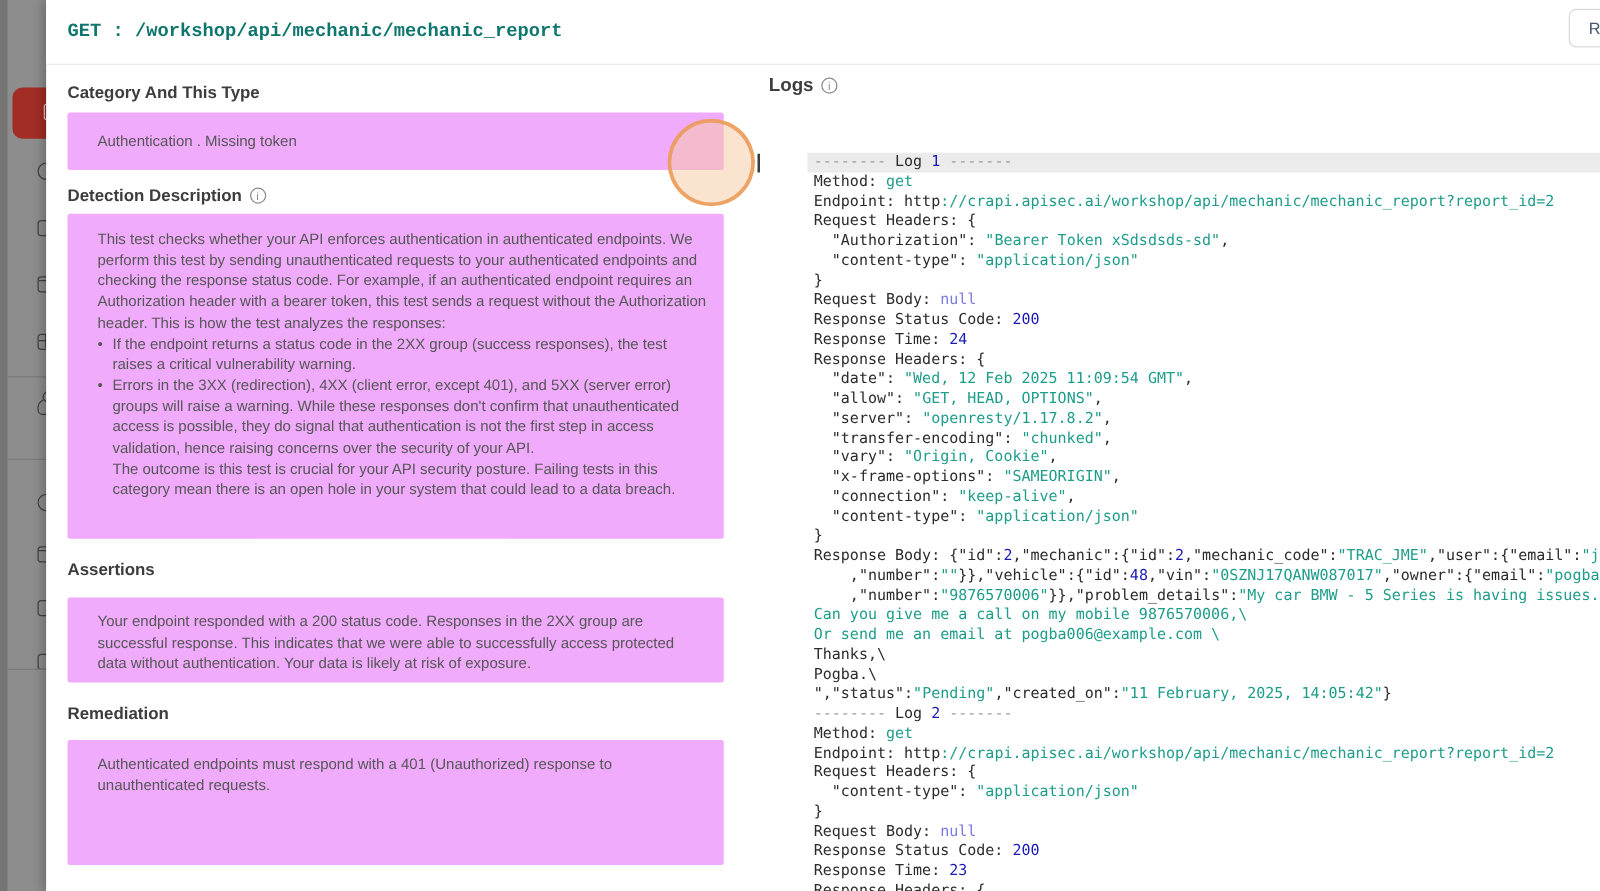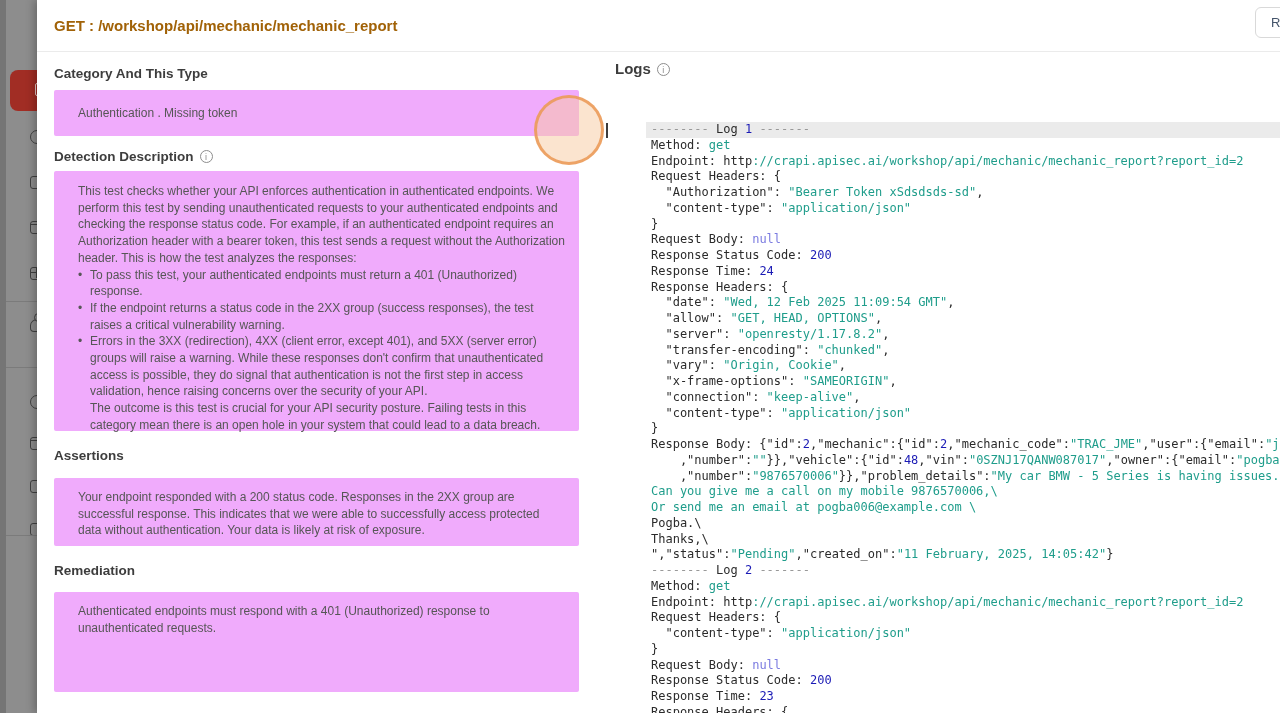--- a/index.html
+++ b/index.html
@@ -25,21 +25,21 @@
                           border-left:1.6px solid #424242; }
   .sb-icon.grid::after { content:""; position:absolute; left:0; top:4px; width:11px; height:0;
                          border-top:1.6px solid #424242; }
   .sb-divider { position:absolute; left:0; width:37px; height:1px; background:#7b7b7b; }
 
   
   .panel { position:absolute; left:37px; top:0; width:1243px; height:713px; background:#fff;
            z-index:1; box-shadow:-3px 0 8px rgba(0,0,0,0.25); }
   .panel-header { position:absolute; left:0; top:0; width:100%; height:52px; background:#fff;
                   border-bottom:1px solid #ebebeb; }
-  .panel-title { position:absolute; left:17px; top:17px; font-size:15px; font-weight:700; color:#a16207; }
+  .panel-title { position:absolute; left:17px; top:17px; font-size:15px; font-weight:700; color:#0f766e;font-family:Liberation Mono, monospace; }
   .rerun-btn { position:absolute; left:1218px; top:7px; height:31px; padding:0 15px;
                background:#fff; border:1px solid #d9d9d9; border-radius:6px;
                font-size:13px; color:#44546a; line-height:29px; }
 
   
   .sec-heading { position:absolute; font-size:13.5px; font-weight:700; color:#3d3d3d; }
   .info-icon { display:inline-block; width:13px; height:13px; border:1px solid #8d8d8d;
                border-radius:50%; font-size:9px; font-weight:400; color:#8d8d8d; text-align:center;
                line-height:12px; vertical-align:1px; margin-left:6px; font-style:normal; }
   .gray-box { position:absolute; left:17px; width:525px; background:#f0abfc; border-radius:2px;
@@ -101,21 +101,20 @@
   <div class="gray-box box-cat">
     <span>Authentication . Missing token</span>
   </div>
 
   <div class="sec-heading" style="left:17px; top:149px;">
     <span>Detection Description</span><span class="info-icon">i</span>
   </div>
   <div class="gray-box box-desc">
     <div>This test checks whether your API enforces authentication in authenticated endpoints. We perform this test by sending unauthenticated requests to your authenticated endpoints and checking the response status code. For example, if an authenticated endpoint requires an Authorization header with a bearer token, this test sends a request without the Authorization header. This is how the test analyzes the responses:</div>
     <ul class="bullets" id="detection-bullets">
-        <li>To pass this test, your authenticated endpoints must return a 401 (Unauthorized) response.</li>
         <li>If the endpoint returns a status code in the 2XX group (success responses), the test raises a critical vulnerability warning.</li>
         <li>Errors in the 3XX (redirection), 4XX (client error, except 401), and 5XX (server error) groups will raise a warning. While these responses don't confirm that unauthenticated access is possible, they do signal that authentication is not the first step in access validation, hence raising concerns over the security of your API.</li>
       </ul>
     <div class="outro">The outcome is this test is crucial for your API security posture. Failing tests in this category mean there is an open hole in your system that could lead to a data breach.</div>
   </div>
 
   <div class="sec-heading" style="left:17px; top:448px;">Assertions</div>
   <div class="gray-box box-assert">
     <div>Your endpoint responded with a 200 status code. Responses in the 2XX group are successful response. This indicates that we were able to successfully access protected data without authentication. Your data is likely at risk of exposure.</div>
   </div>
@@ -147,22 +146,22 @@
       <div class="log-line"><span class="t-p">  "vary": </span><span class="t-s">"Origin, Cookie"</span><span class="t-p">,</span></div>
       <div class="log-line"><span class="t-p">  "x-frame-options": </span><span class="t-s">"SAMEORIGIN"</span><span class="t-p">,</span></div>
       <div class="log-line"><span class="t-p">  "connection": </span><span class="t-s">"keep-alive"</span><span class="t-p">,</span></div>
       <div class="log-line"><span class="t-p">  "content-type": </span><span class="t-s">"application/json"</span></div>
       <div class="log-line"><span class="t-p">}</span></div>
       <div class="log-line"><span class="t-p">Response Body: {"id":</span><span class="t-n">2</span><span class="t-p">,"mechanic":{"id":</span><span class="t-n">2</span><span class="t-p">,"mechanic_code":</span><span class="t-s">"TRAC_JME"</span><span class="t-p">,"user":{"email":</span><span class="t-s">"james@ex</span></div>
       <div class="log-line"><span class="t-p">    ,"number":</span><span class="t-s">""</span><span class="t-p">}},"vehicle":{"id":</span><span class="t-n">48</span><span class="t-p">,"vin":</span><span class="t-s">"0SZNJ17QANW087017"</span><span class="t-p">,"owner":{"email":</span><span class="t-s">"pogba006@exa</span></div>
       <div class="log-line"><span class="t-p">    ,"number":</span><span class="t-s">"9876570006"</span><span class="t-p">}},"problem_details":</span><span class="t-s">"My car BMW - 5 Series is having issues.\</span></div>
       <div class="log-line"><span class="t-s">Can you give me a call on my mobile 9876570006,\</span></div>
       <div class="log-line"><span class="t-s">Or send me an email at pogba006@example.com \</span></div>
+      <div class="log-line"><span class="t-p">Thanks,\</span></div>
       <div class="log-line"><span class="t-p">Pogba.\</span></div>
-      <div class="log-line"><span class="t-p">Thanks,\</span></div>
       <div class="log-line"><span class="t-p">","status":</span><span class="t-s">"Pending"</span><span class="t-p">,"created_on":</span><span class="t-s">"11 February, 2025, 14:05:42"</span><span class="t-p">}</span></div>
       <div class="log-line"><span class="t-d">-------- </span><span class="t-p">Log </span><span class="t-n">2</span><span class="t-d"> -------</span></div>
       <div class="log-line"><span class="t-p">Method: </span><span class="t-s">get</span></div>
       <div class="log-line"><span class="t-p">Endpoint: http</span><span class="t-s">://crapi.apisec.ai/workshop/api/mechanic/mechanic_report?report_id=2</span></div>
       <div class="log-line"><span class="t-p">Request Headers: {</span></div>
       <div class="log-line"><span class="t-p">  "content-type": </span><span class="t-s">"application/json"</span></div>
       <div class="log-line"><span class="t-p">}</span></div>
       <div class="log-line"><span class="t-p">Request Body: </span><span class="t-u">null</span></div>
       <div class="log-line"><span class="t-p">Response Status Code: </span><span class="t-n">200</span></div>
       <div class="log-line"><span class="t-p">Response Time: </span><span class="t-n">23</span></div>

